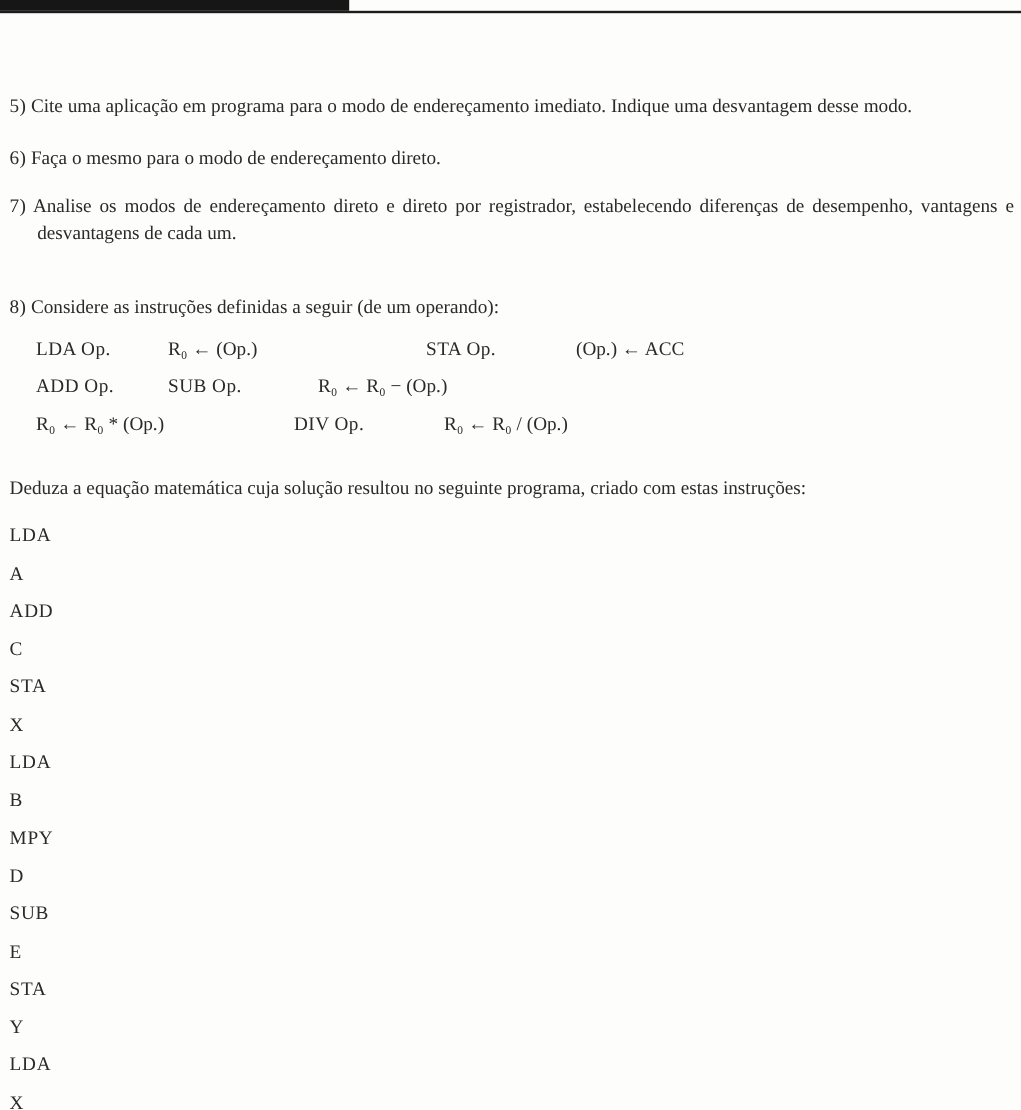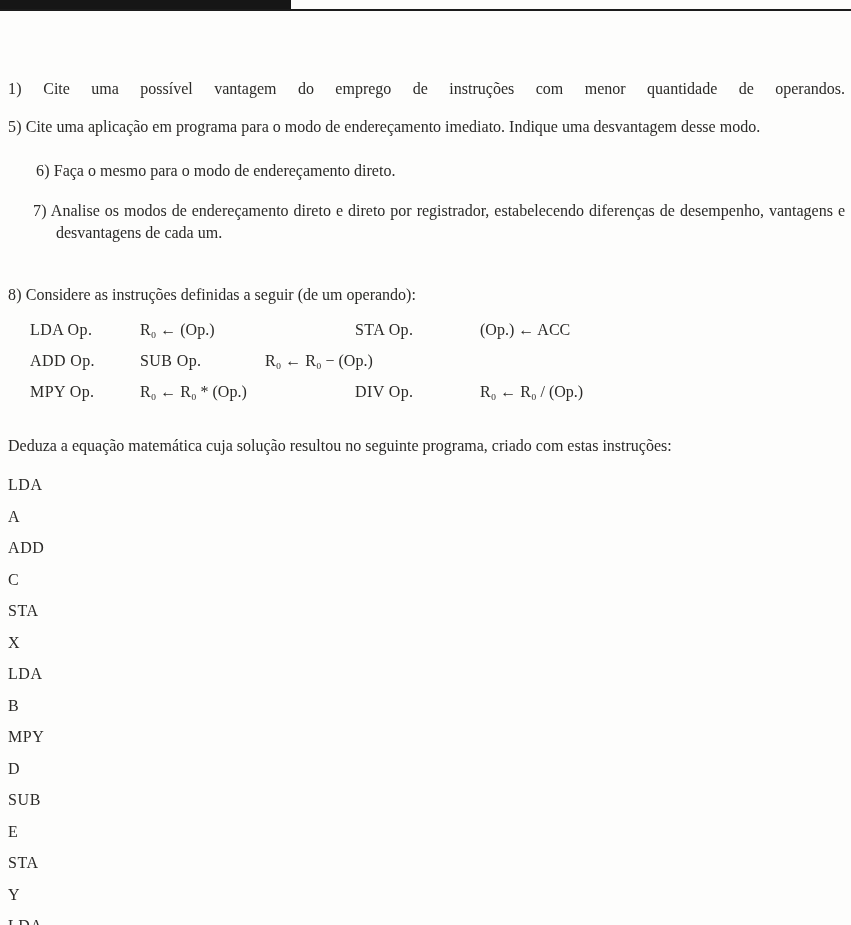--- a/index.html
+++ b/index.html
@@ -39,22 +39,22 @@
     margin: 0;
     padding-left: 23px;
     text-indent: -23px;
     text-align: justify;
   }
   .question .qnum { letter-spacing: 0.2px; }
   .stretch { text-align-last: justify; }
 
   .q1 { margin-bottom: 16px; }
   .q5 { margin-bottom: 22px; }
-  .q6 { margin-bottom: 18px; margin-left: 28px; }
-  .q7 { margin-bottom: 40px; margin-left: 25px; }
+  .q6 { margin-bottom: 18px; }
+  .q7 { margin-bottom: 40px; }
   .q8 { margin-bottom: 8px; }
 
   .itable {
     margin: 0 0 28px 22px;
   }
   .itrow {
     display: flex;
     line-height: 31px;
   }
   .c-op  { width: 110px; letter-spacing: 0.4px; }
@@ -80,21 +80,20 @@
 </style>
 </head>
 <body>
 
 <div class="scan-header">
   <div class="scan-block"></div>
 </div>
 
 <div class="content">
 
-  <p class="question q1 stretch"><span class="qnum">1)</span> <span>Cite uma possível vantagem do emprego de instruções com menor quantidade de operandos.</span></p>
 
   <p class="question q5"><span class="qnum">5)</span> <span>Cite uma aplicação em programa para o modo de endereçamento imediato. Indique uma desvantagem desse modo.</span></p>
 
   <p class="question q6"><span class="qnum">6)</span> <span>Faça o mesmo para o modo de endereçamento direto.</span></p>
 
   <p class="question q7"><span class="qnum">7)</span> <span>Analise os modos de endereçamento direto e direto por registrador, estabelecendo diferenças de desempenho, vantagens e desvantagens de cada um.</span></p>
 
   <p class="question q8"><span class="qnum">8)</span> <span>Considere as instruções definidas a seguir (de um operando):</span></p>
 
   <div class="itable">
@@ -103,21 +102,20 @@
       <span class="c-def">R₀ ← (Op.)</span>
       <span class="c-op2">STA Op.</span>
       <span class="c-def2">(Op.) ← ACC</span>
     </div>
     <div class="itrow">
       <span class="c-op">ADD Op.</span>
       <span class="c-op2">SUB Op.</span>
       <span class="c-def2">R₀ ← R₀ − (Op.)</span>
     </div>
     <div class="itrow">
-      <span class="c-op">MPY Op.</span>
       <span class="c-def">R₀ ← R₀ * (Op.)</span>
       <span class="c-op2">DIV Op.</span>
       <span class="c-def2">R₀ ← R₀ / (Op.)</span>
     </div>
   </div>
 
   <p class="deduza">Deduza a equação matemática cuja solução resultou no seguinte programa, criado com estas instruções:</p>
 
   <div class="program">
     <div class="pline">

